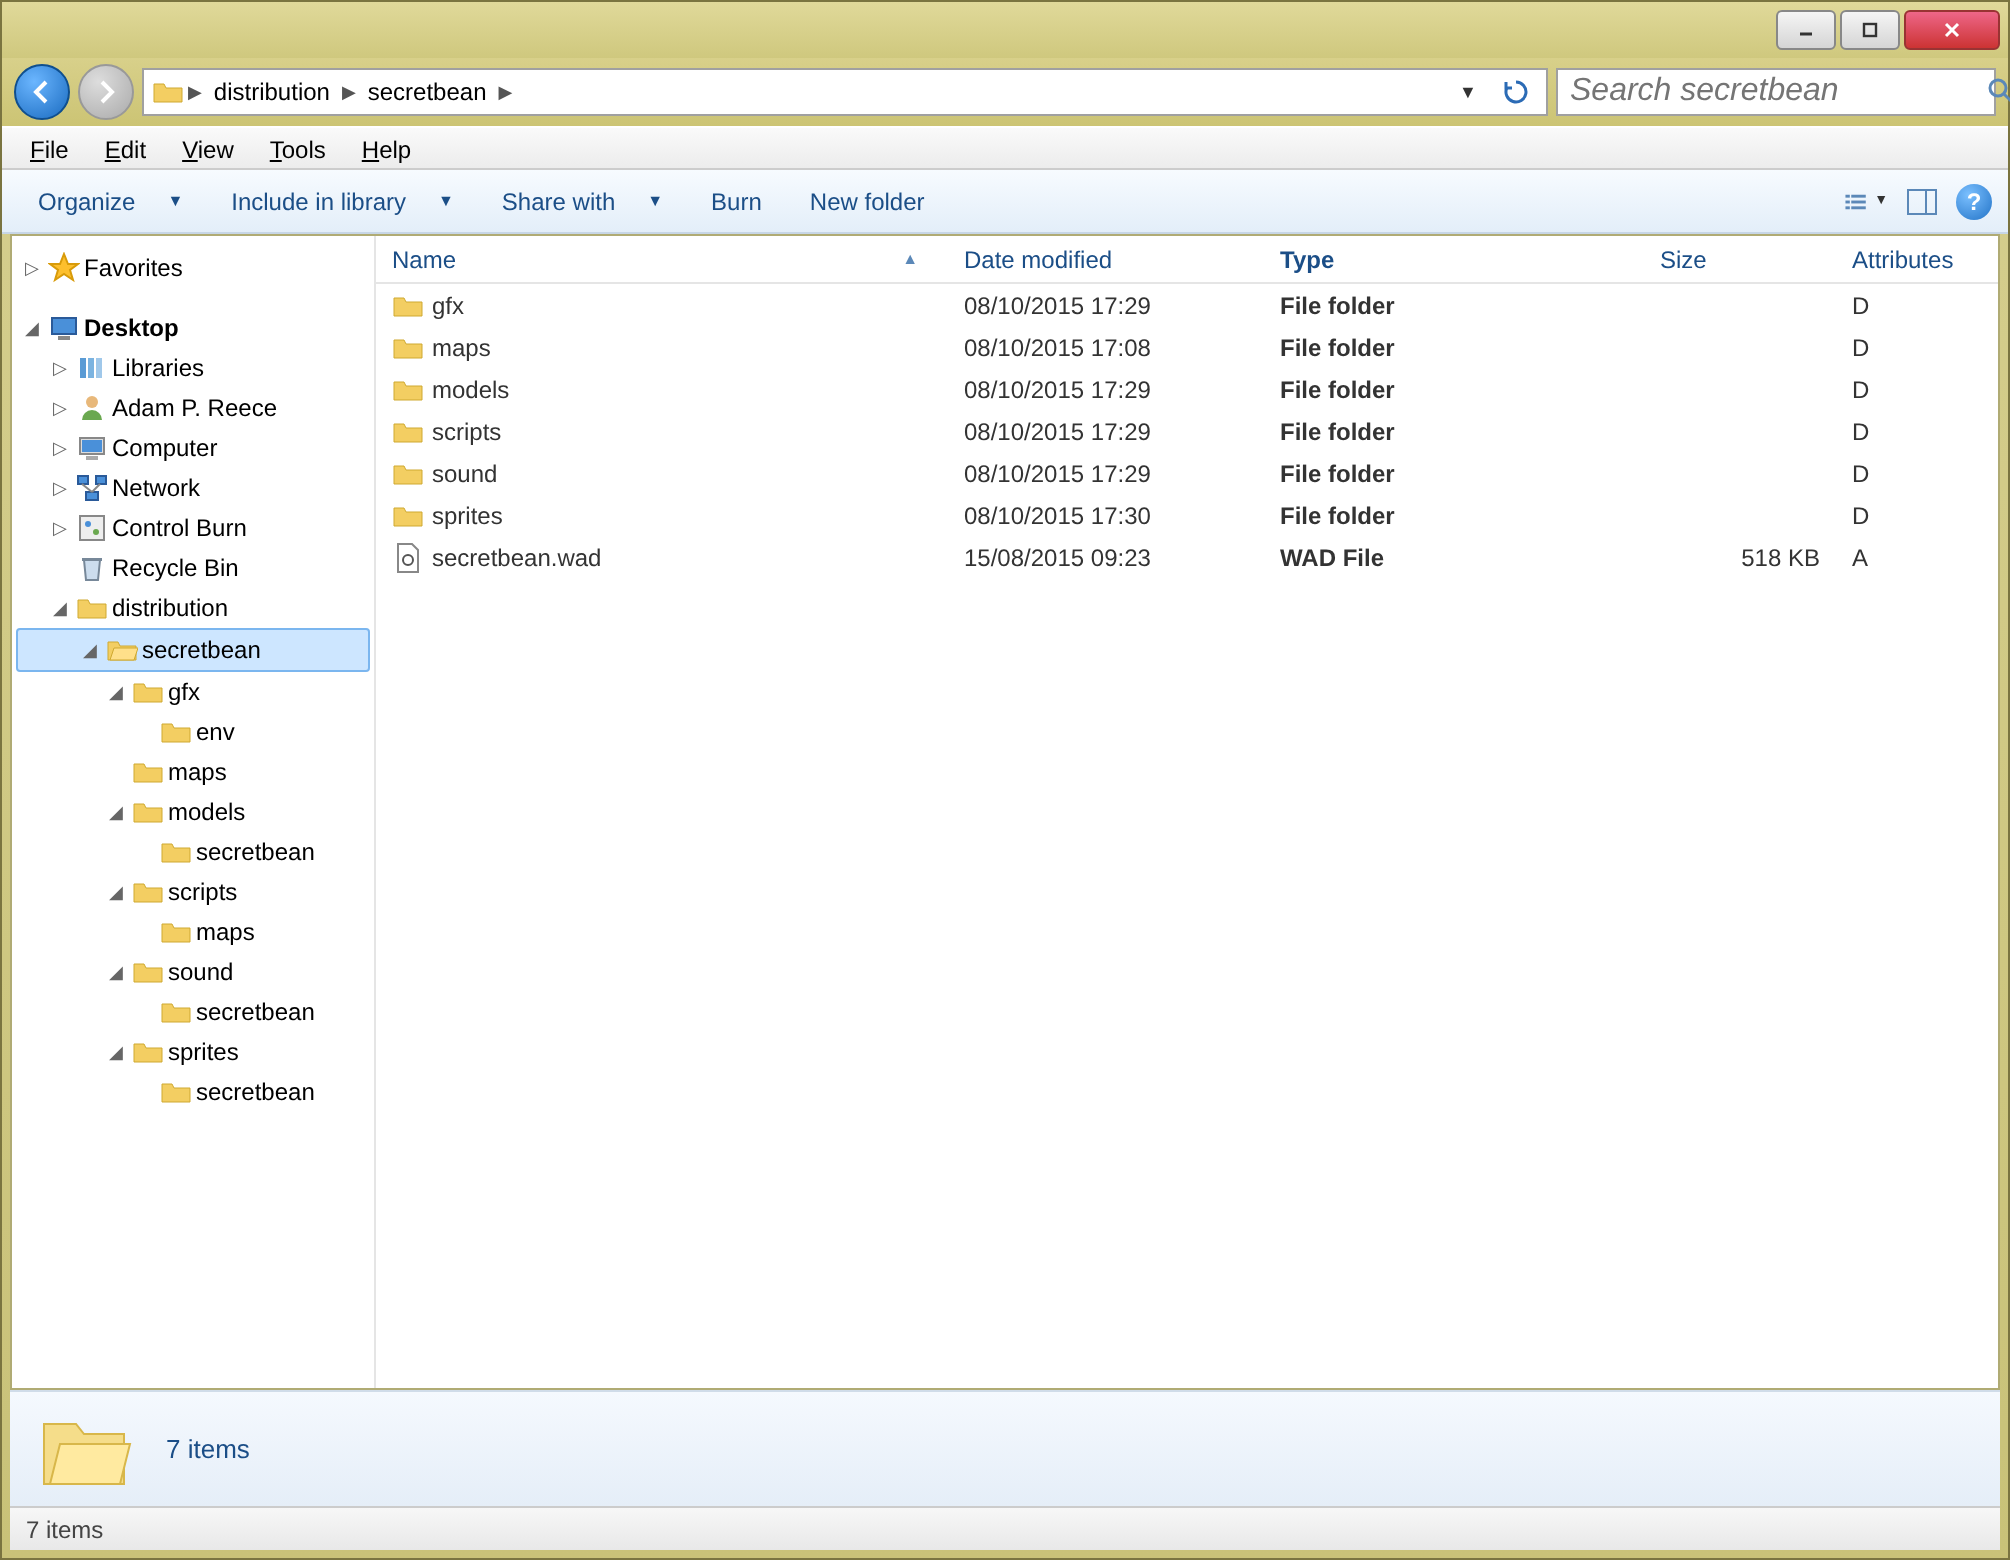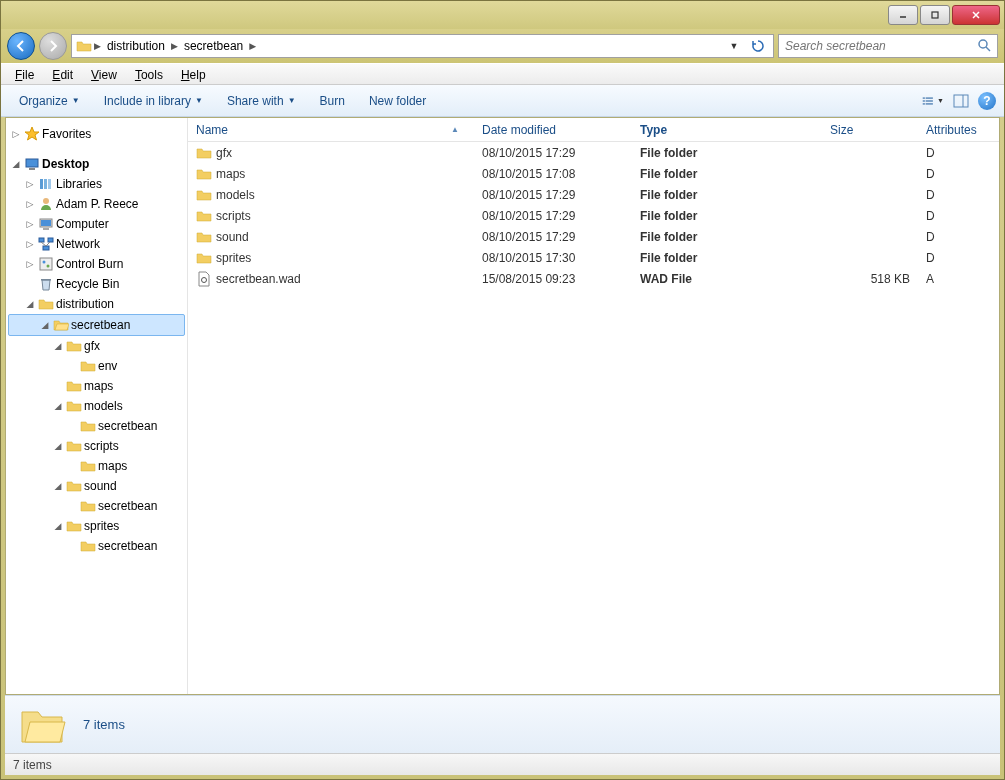--- a/index.html
+++ b/index.html
@@ -18,28 +18,28 @@
 .nav-circle.disabled { background: radial-gradient(circle at 35% 30%, #ddd, #aaa); border-color: #999; }
 .nav-circle svg { width: 14px; height: 14px; }
 
 .addressbar { flex: 1; height: 24px; background: #fff; border: 1px solid #a0a0a0; display: flex; align-items: center; padding: 0 4px; }
 .addressbar .seg { display: flex; align-items: center; gap: 2px; padding: 0 4px; cursor: pointer; height: 100%; }
 .addressbar .chev { color: #555; font-size: 9px; padding: 0 2px; }
 .addr-end { margin-left: auto; display: flex; align-items: center; gap: 2px; }
 .addr-btn { width: 22px; height: 22px; display: flex; align-items: center; justify-content: center; cursor: pointer; }
 
 .searchbar { width: 220px; height: 24px; background: #fff; border: 1px solid #a0a0a0; display: flex; align-items: center; padding: 0 6px; color: #888; }
-.searchbar input { border: none; outline: none; flex: 1; font-size: 12px; font-style: italic; color: #7f1d1d; }
+.searchbar input { border: none; outline: none; flex: 1; font-size: 16px; font-style: italic; color: #7f1d1d; }
 
 .menubar { height: 22px; background: linear-gradient(180deg, #fafafa, #ececec); border-top: 1px solid #fff; border-bottom: 1px solid #ccc; display: flex; align-items: flex-end; padding: 0 6px; gap: 2px; }
 .menubar-item { padding: 2px 8px; cursor: pointer; }
 .menubar-item u { text-decoration: underline; }
 
 .toolbar { height: 32px; background: linear-gradient(180deg, #f7fbff, #e3eef9); border-bottom: 1px solid #c7d6e6; display: flex; align-items: center; padding: 0 8px; gap: 4px; }
-.tool-btn { padding: 4px 10px; color: #1b4e87; cursor: pointer; border-radius: 3px; display: flex; align-items: center; gap: 4px; }
+.tool-btn { padding: 4px 10px; color: #1b4e87; cursor: pointer; border-radius: 3px; display: flex; align-items: center; gap: 16px; }
 .tool-btn .dd { font-size: 8px; color: #1b4e87; }
 .toolbar-right { margin-left: auto; display: flex; align-items: center; gap: 6px; }
 .toolbar-icon { width: 22px; height: 22px; display: flex; align-items: center; justify-content: center; cursor: pointer; border-radius: 2px; }
 .toolbar-icon.help { background: radial-gradient(circle at 35% 30%, #7bc0ff, #2273c7); color: #fff; border-radius: 50%; width: 18px; height: 18px; font-weight: bold; font-size: 12px; }
 
 .content { flex: 1; display: flex; background: #fff; border: 1px solid #b0ab74; margin: 0 4px; overflow: hidden; }
 
 .sidebar { width: 182px; border-right: 1px solid #e5e5e5; padding: 6px 2px; overflow-y: auto; }
 .tree-item { display: flex; align-items: center; gap: 2px; padding: 2px 2px; cursor: pointer; white-space: nowrap; }
 .tree-item.selected { background: #cde6ff; border: 1px solid #7bb6ef; border-radius: 2px; }

